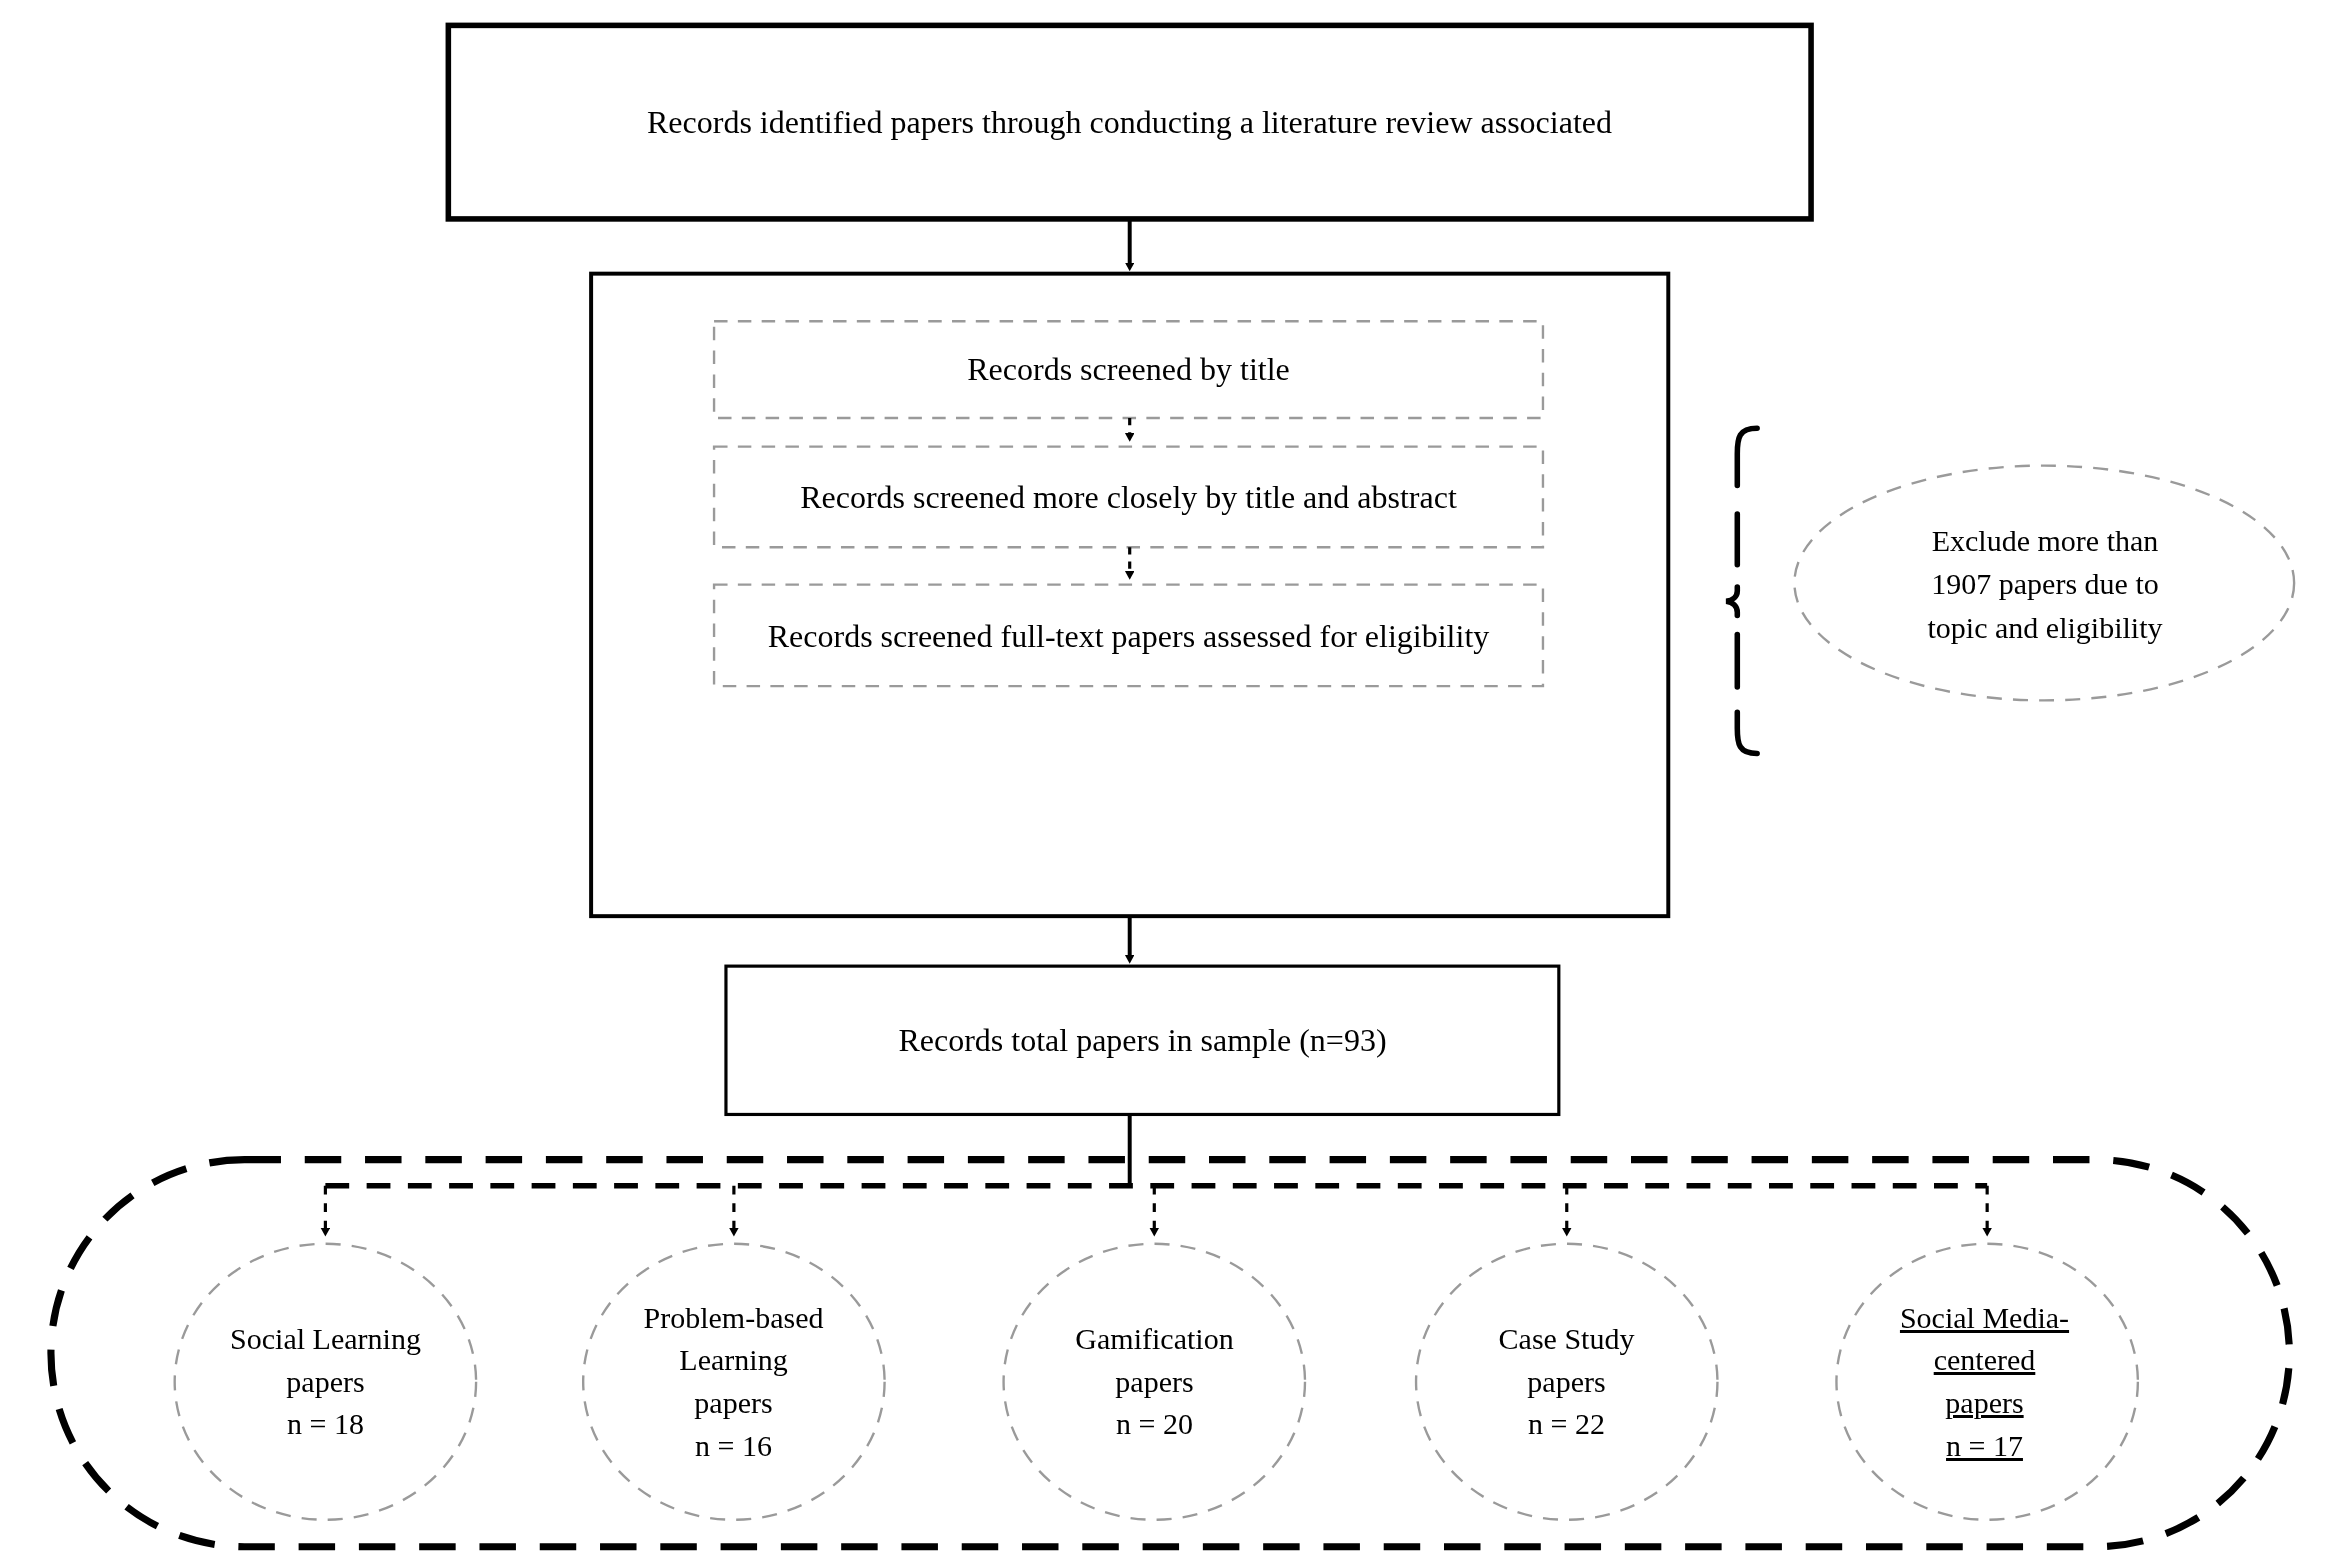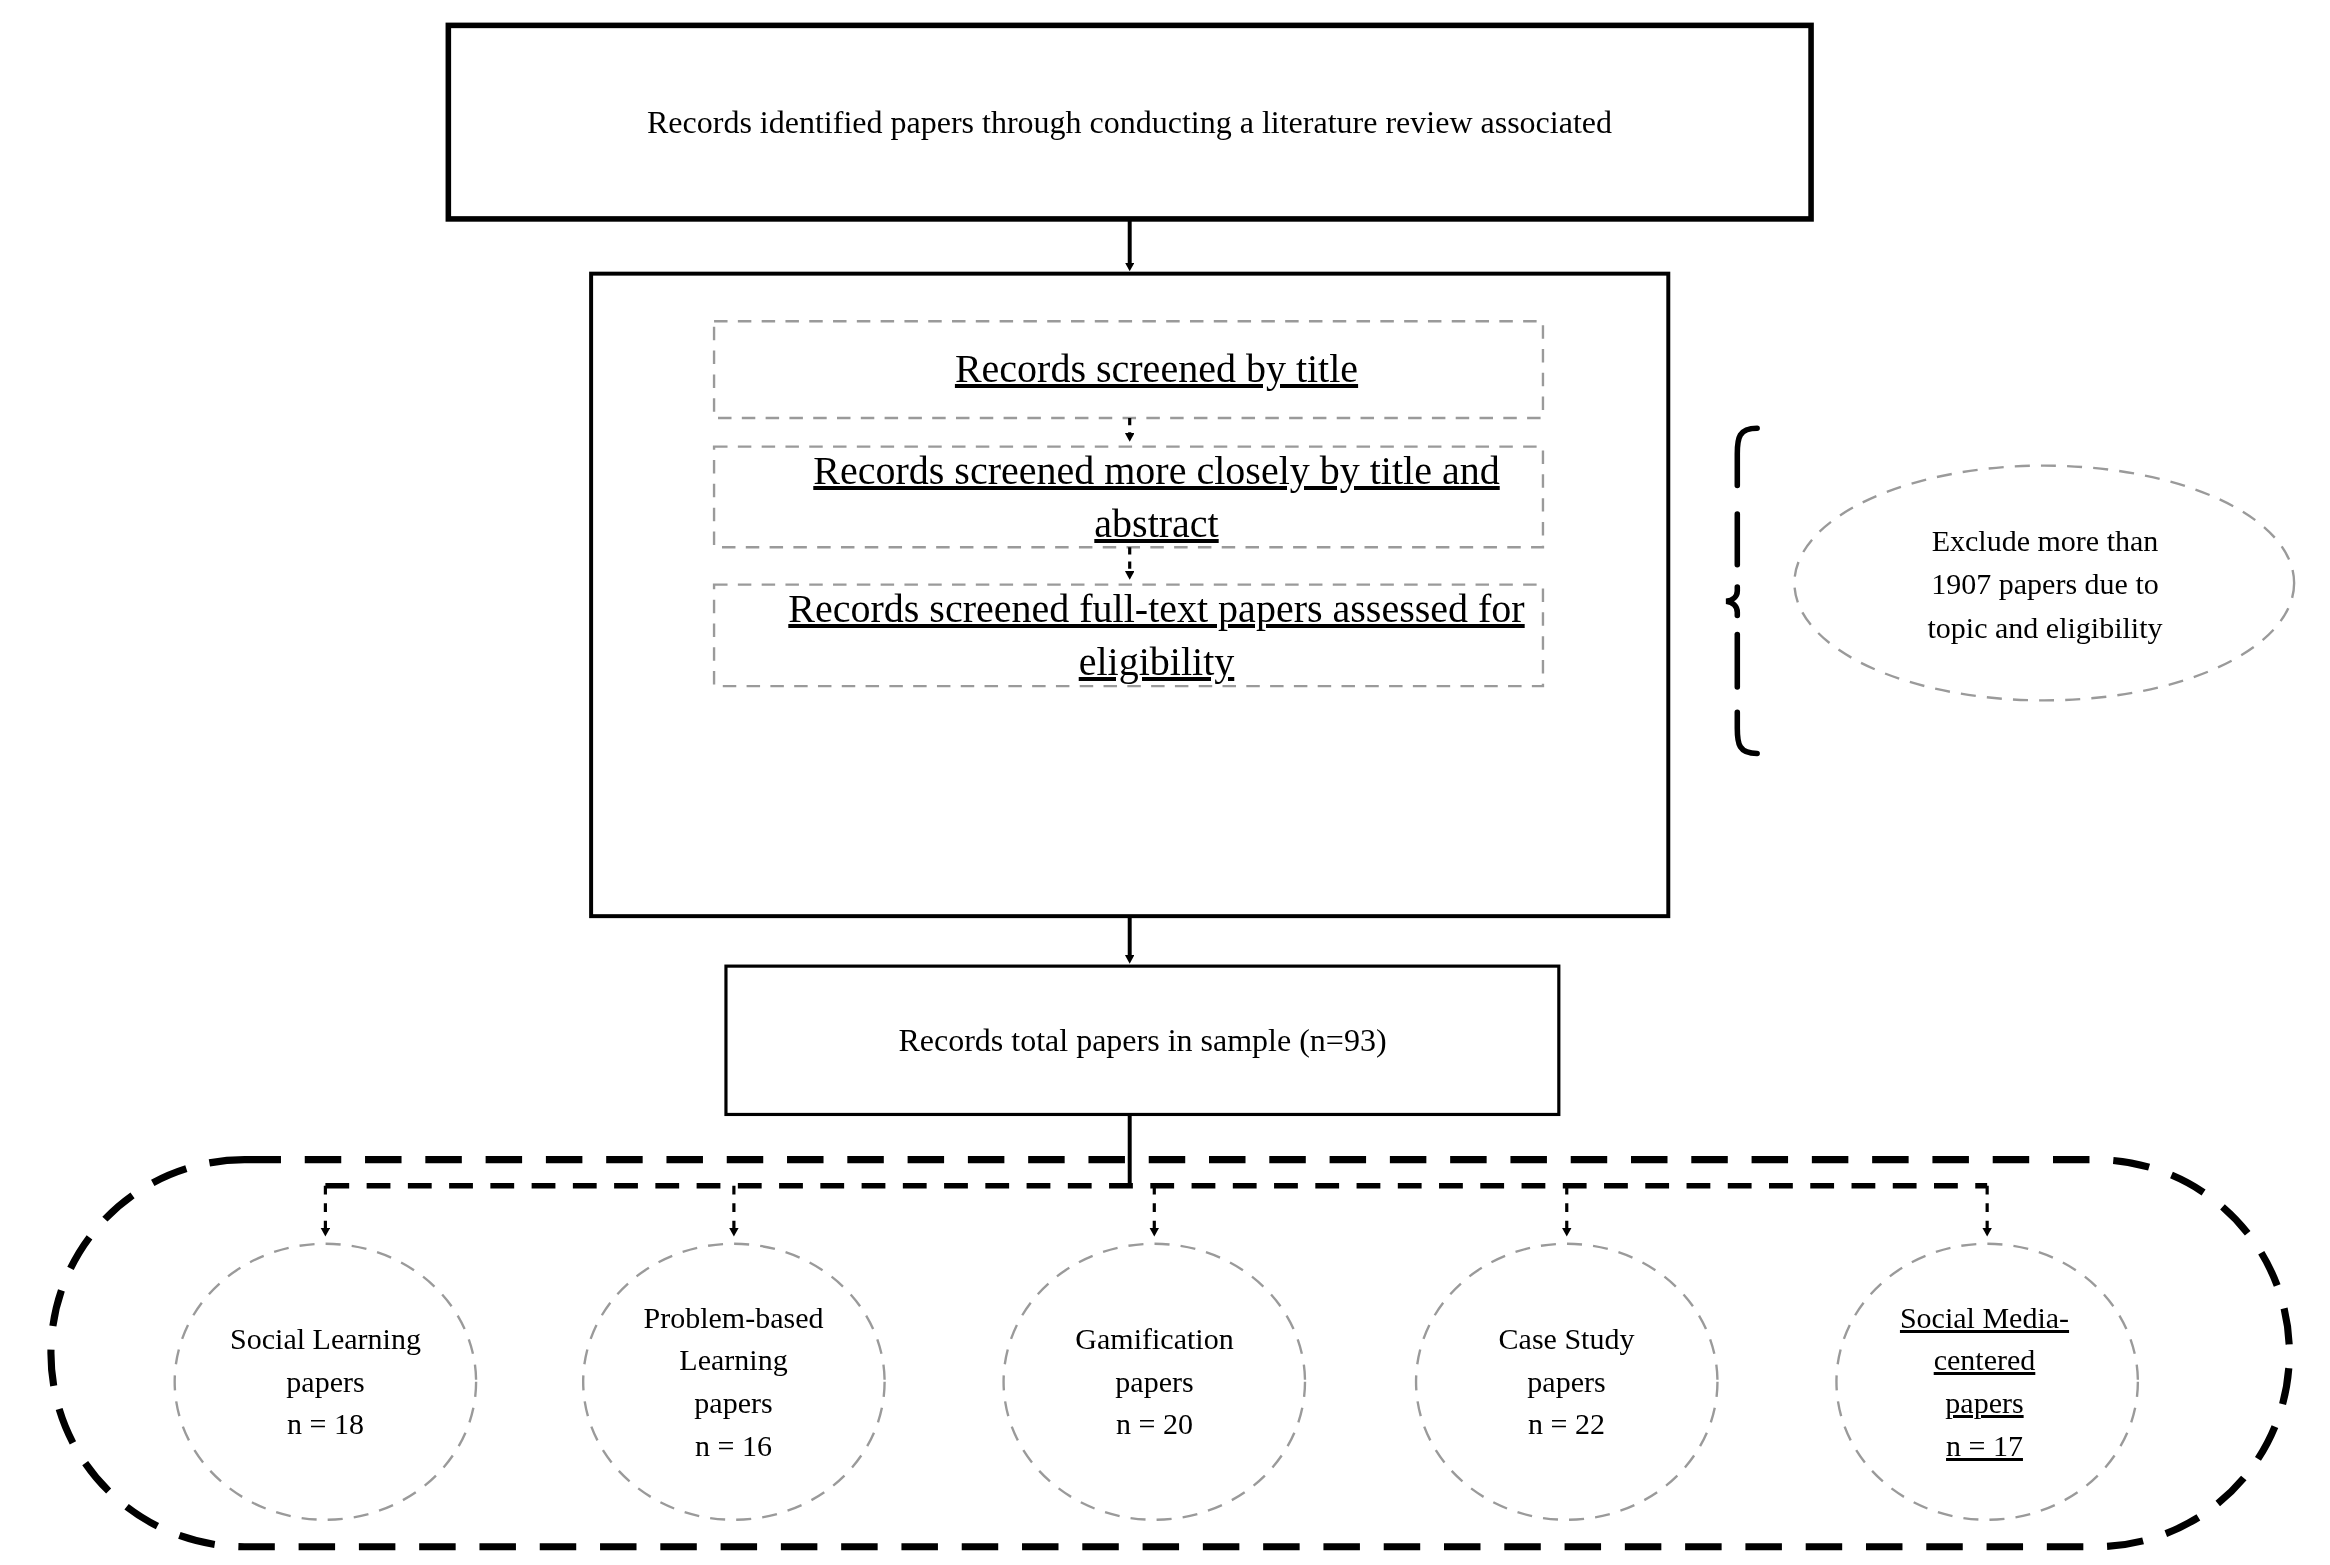--- a/index.html
+++ b/index.html
@@ -44,25 +44,24 @@
     left: 448px;
     top: 25.4px;
     width: 1363px;
     height: 194px;
     font-size: 32px;
     padding: 0 36px;
   }
 
   
   .box-screen {
-    left: 742px;
+    left: 714px;
     width: 829px;
-    font-size: 40px;
+    font-size: 32px;
     padding: 0 24px;
-    text-decoration: underline;
   }
   .box-screen-1 { top: 321px;  height: 97px; }
   .box-screen-2 { top: 447px;  height: 101px; }
   .box-screen-3 { top: 585px;  height: 102px; }
 
   
   .box-total {
     left: 726px;
     top: 966px;
     width: 833px;

